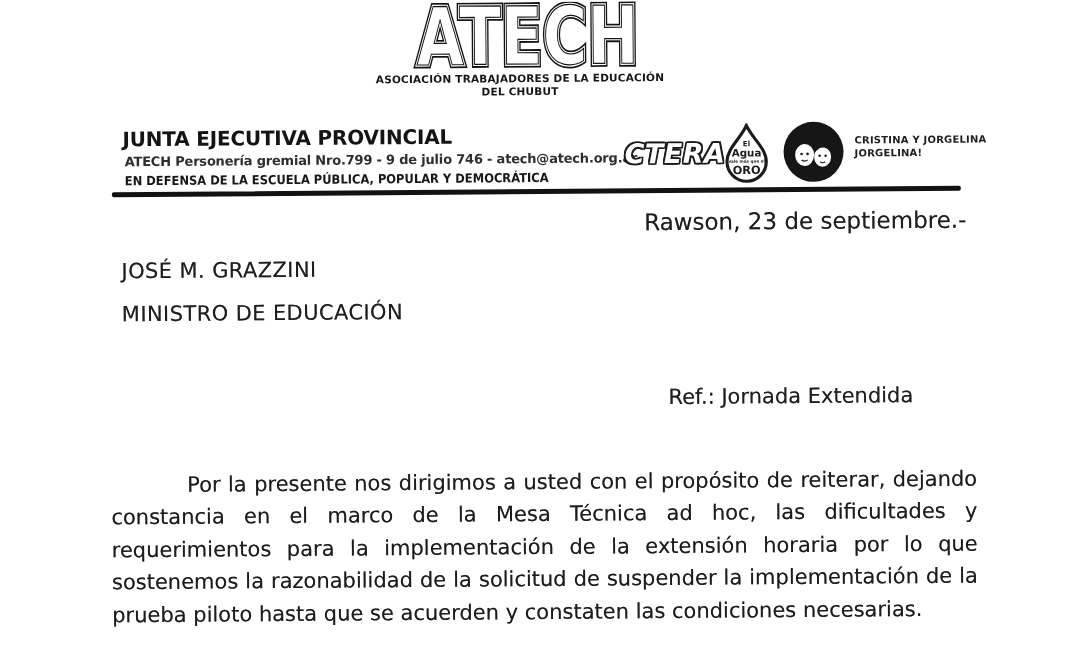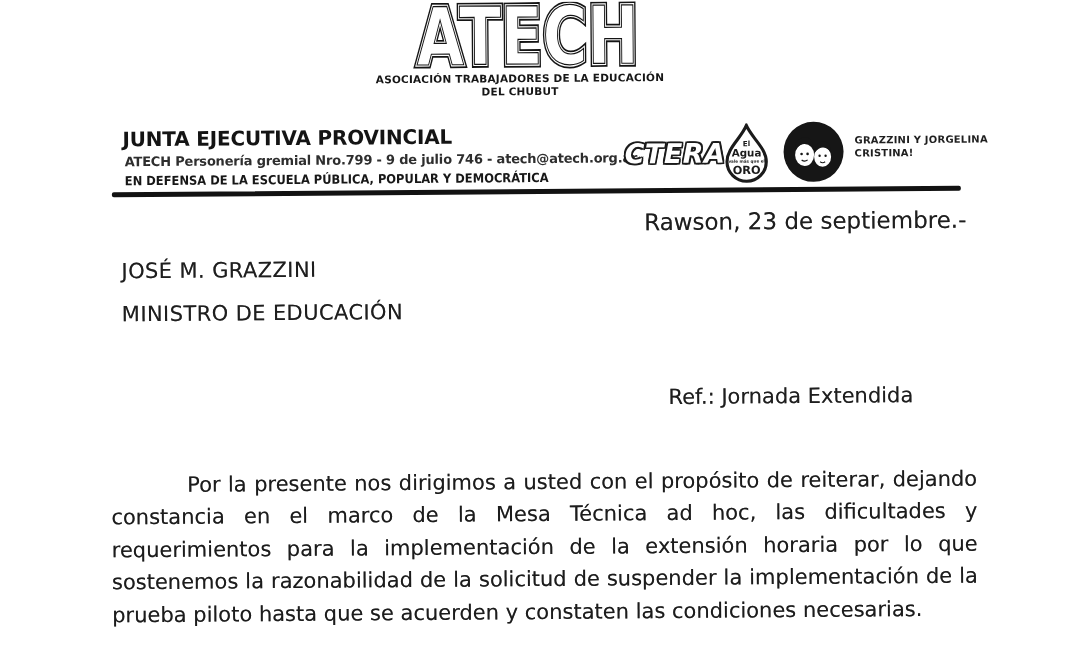--- a/index.html
+++ b/index.html
@@ -169,22 +169,22 @@
       <path d="M33 33 q8 -10 16 -1 q0 -12 -9 -10 q-7 2 -7 11 Z" fill="#161616"></path>
       <circle cx="20" cy="34" r="1.3" fill="#161616"></circle>
       <circle cx="26" cy="34" r="1.3" fill="#161616"></circle>
       <circle cx="38" cy="36" r="1.2" fill="#161616"></circle>
       <circle cx="44" cy="36" r="1.2" fill="#161616"></circle>
       <path d="M20 40 q3 2.5 6 0" stroke="#161616" stroke-width="1.2" fill="none"></path>
       <path d="M38.5 42 q2.5 2 5 0" stroke="#161616" stroke-width="1.1" fill="none"></path>
     </svg>
 
     <div class="abs badge-caption">
-      <div>GRAZZINI Y JORGELINA</div>
-      <div>CRISTINA!</div>
+      <div>CRISTINA Y JORGELINA</div>
+      <div>JORGELINA!</div>
     </div>
 
     <div class="abs rule"></div>
 
     <div class="abs dateline scan-text">Rawson, 23 de septiembre.-</div>
 
     <div class="abs recipient-name scan-text">JOSÉ M. GRAZZINI</div>
     <div class="abs recipient-title scan-text">MINISTRO DE EDUCACIÓN</div>
 
     <div class="abs reference scan-text">Ref.: Jornada Extendida</div>

